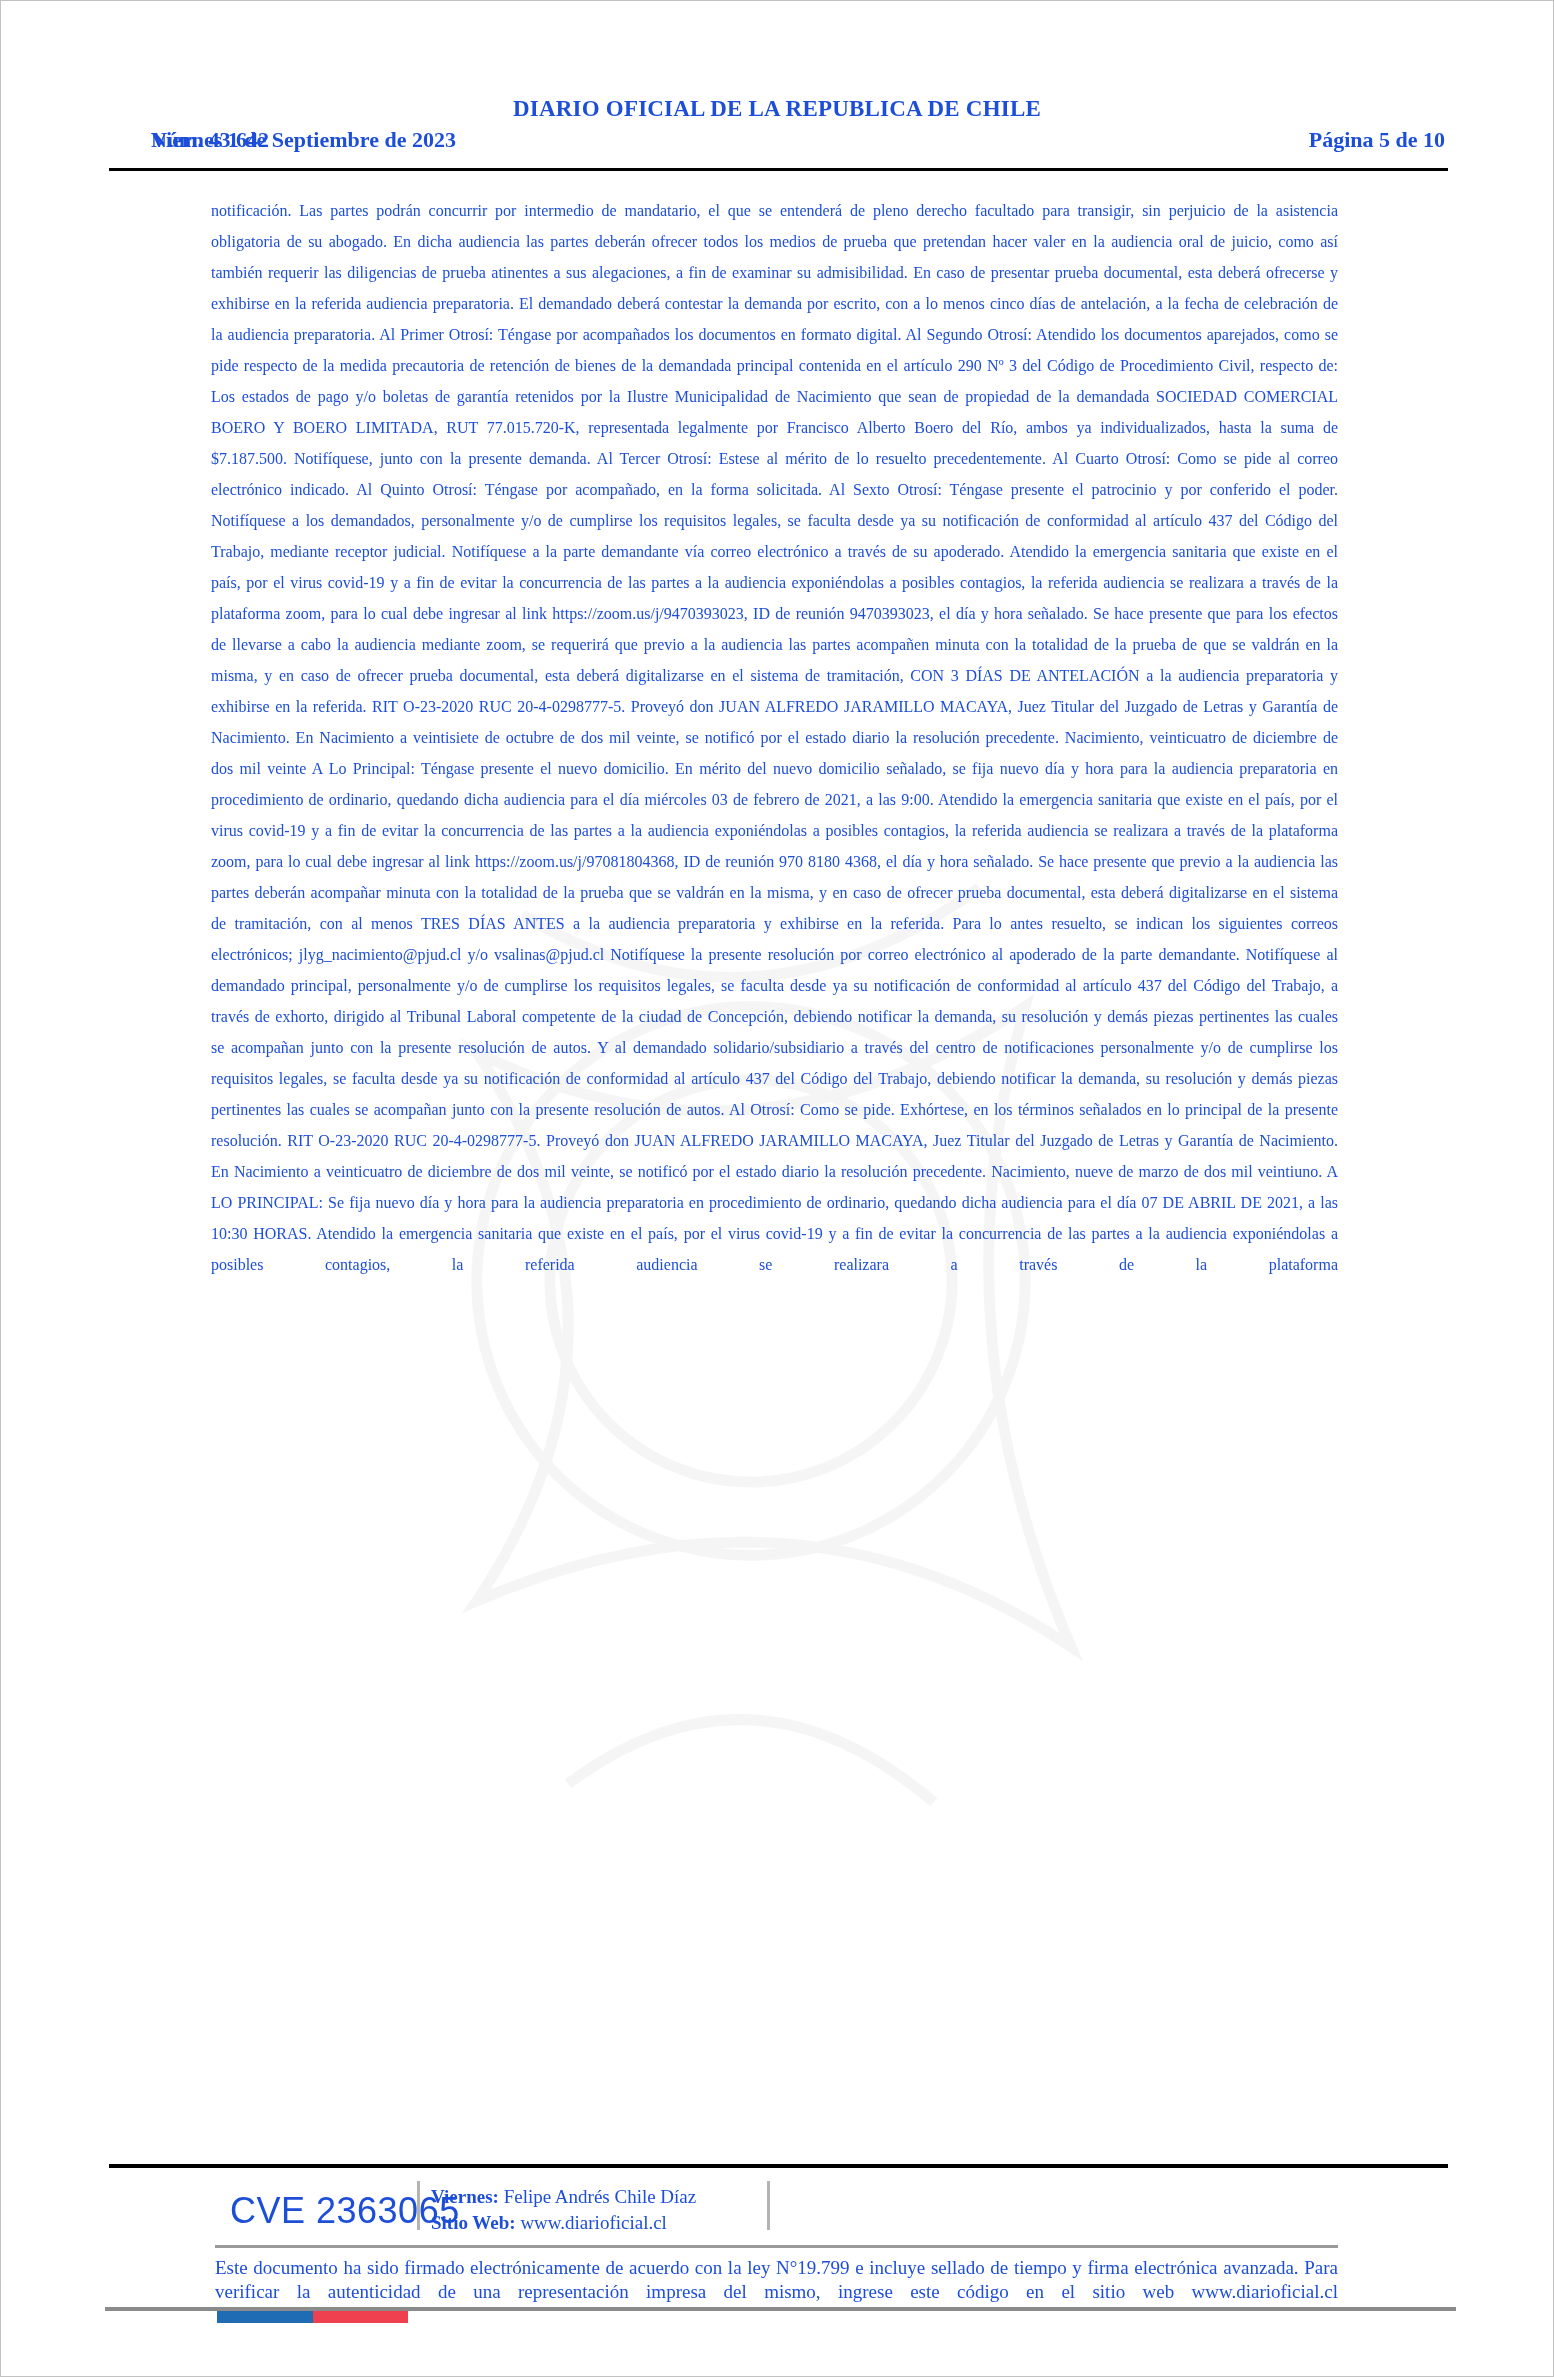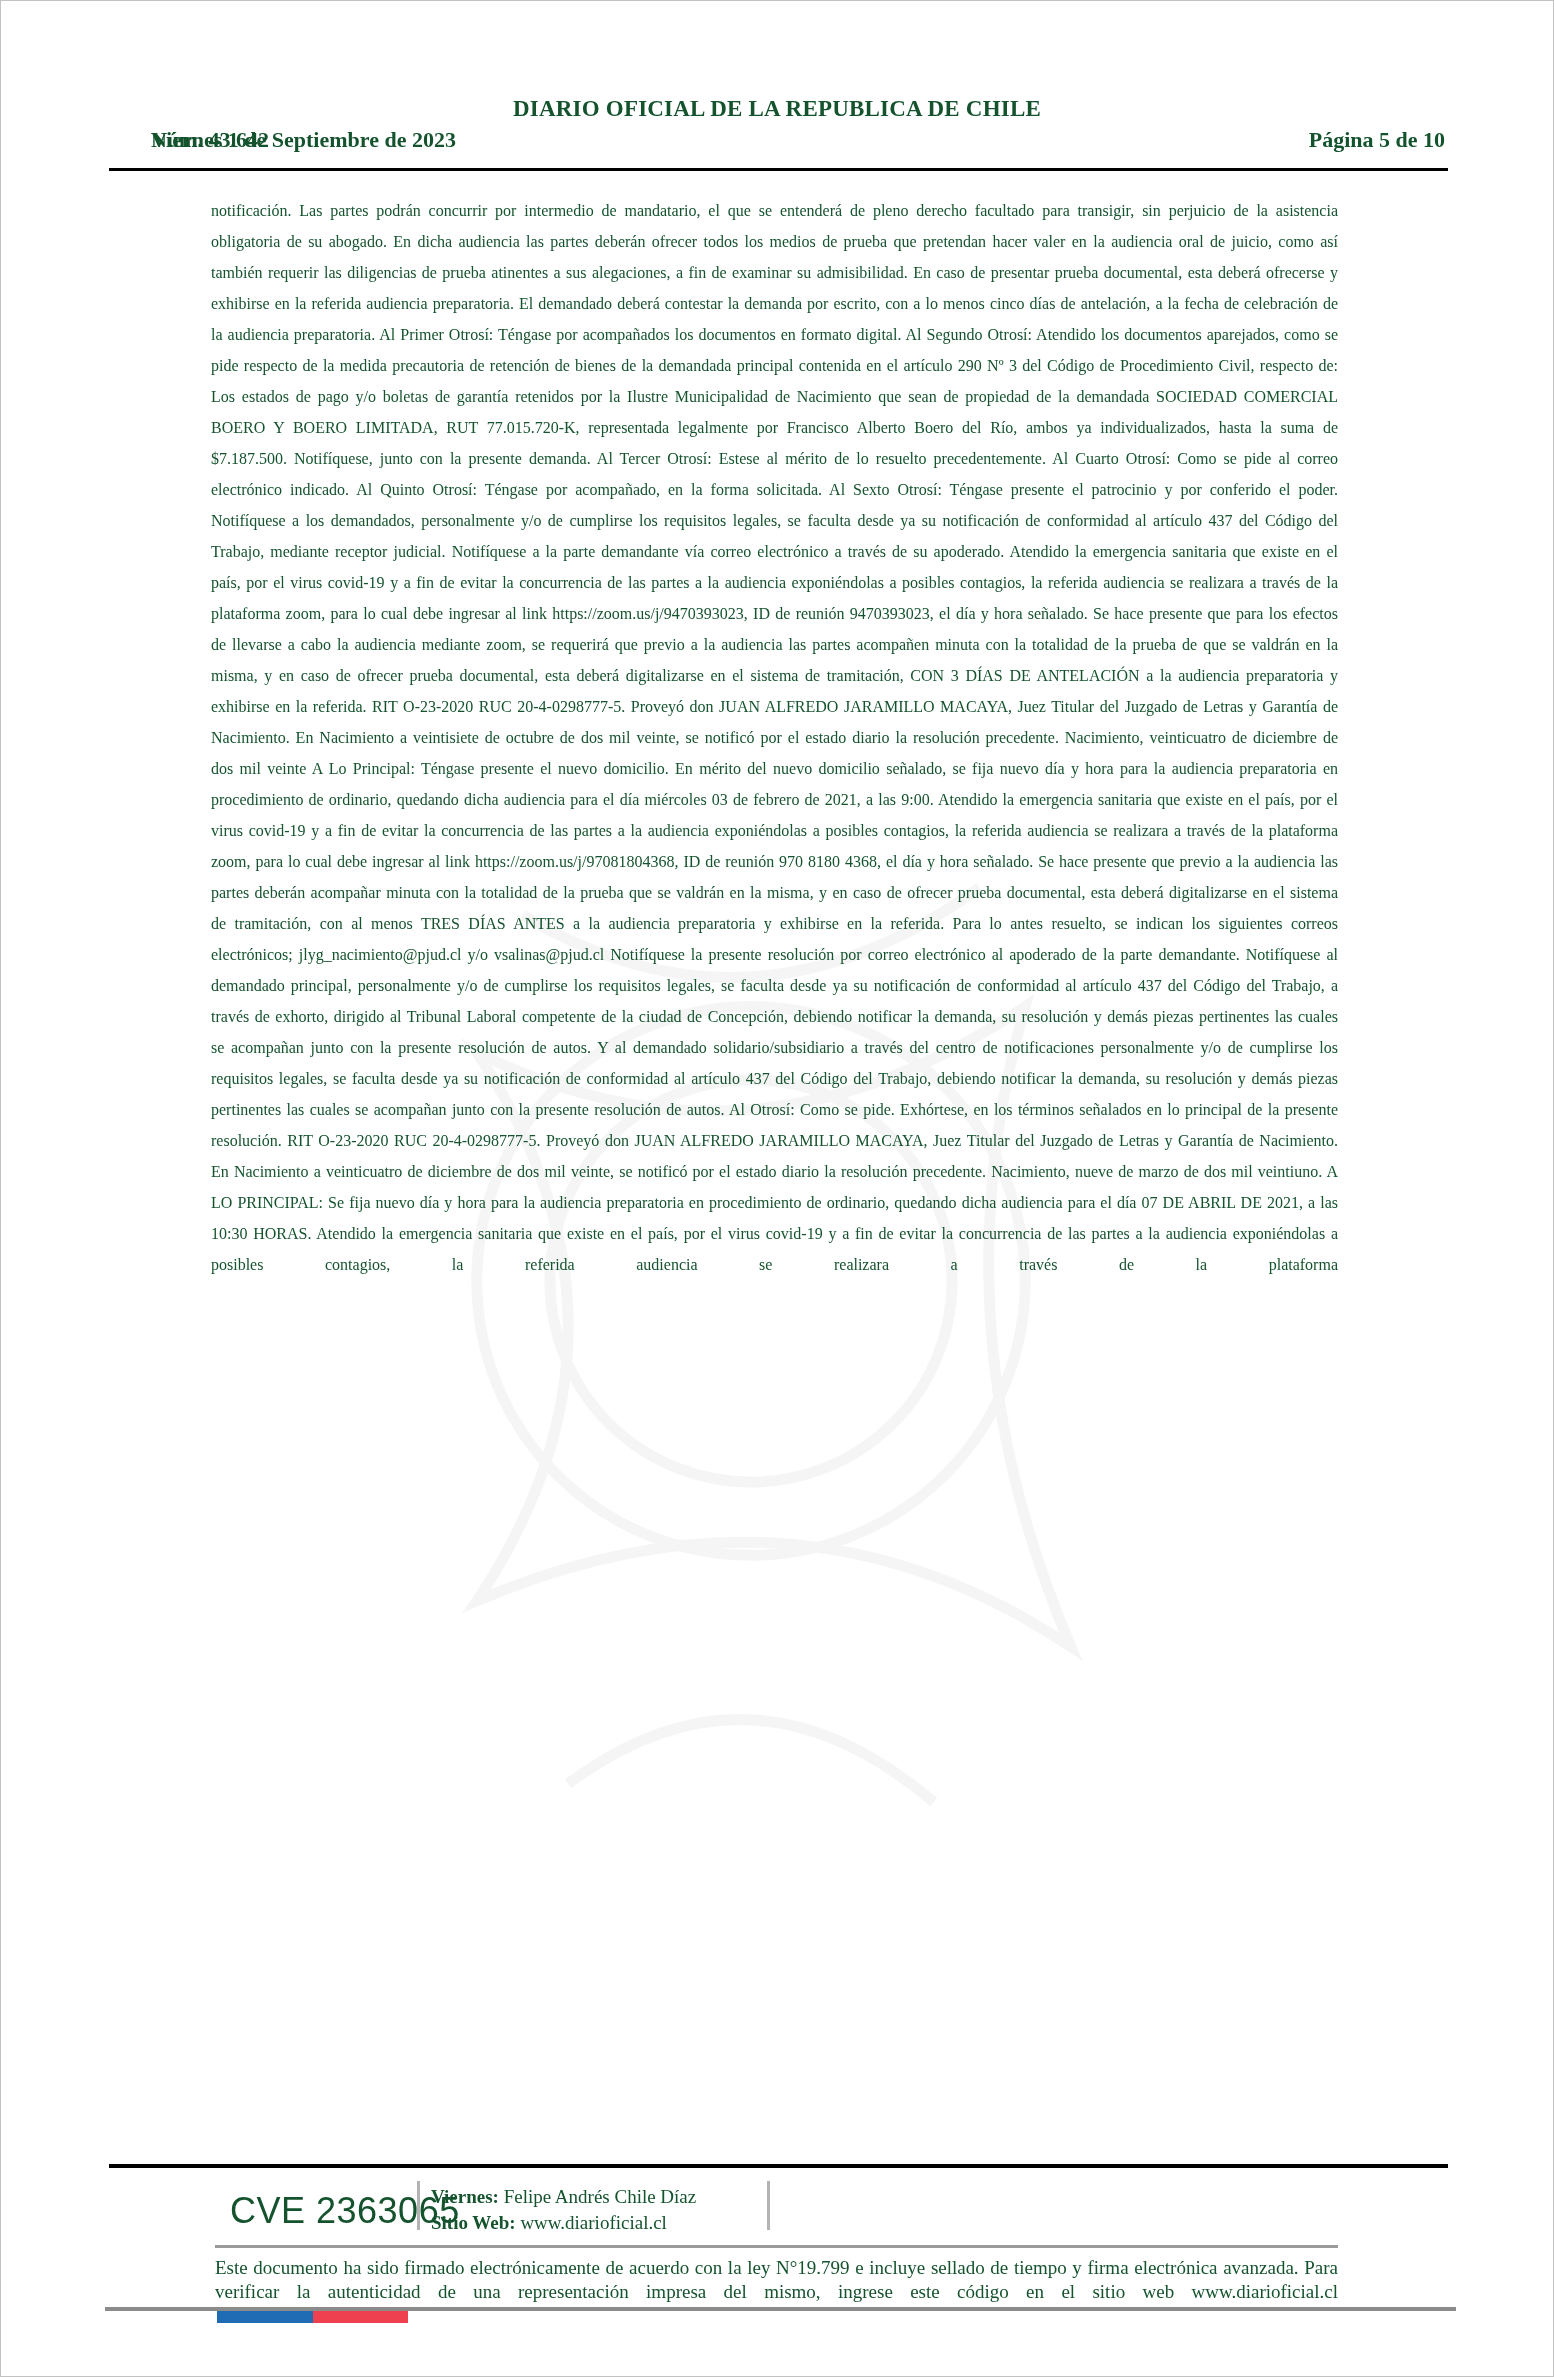--- a/index.html
+++ b/index.html
@@ -5,21 +5,21 @@
   html, body { margin: 0; padding: 0; background: #e9e9e9; }
   .page {
     position: relative;
     width: 1554px;
     height: 2377px;
     background: #ffffff;
     box-sizing: border-box;
     border: 0.9px solid #c2c2c2;
     overflow: hidden;
     font-family: "Liberation Serif", serif;
-    color: #14532d;
+    color: #1d4ed8;
   }
 
   
   .masthead-title {
     position: absolute;
     top: 95px; left: 0; right: 0;
     text-align: center;
     font-weight: bold;
     font-size: 23px;
     letter-spacing: 0.2px;

